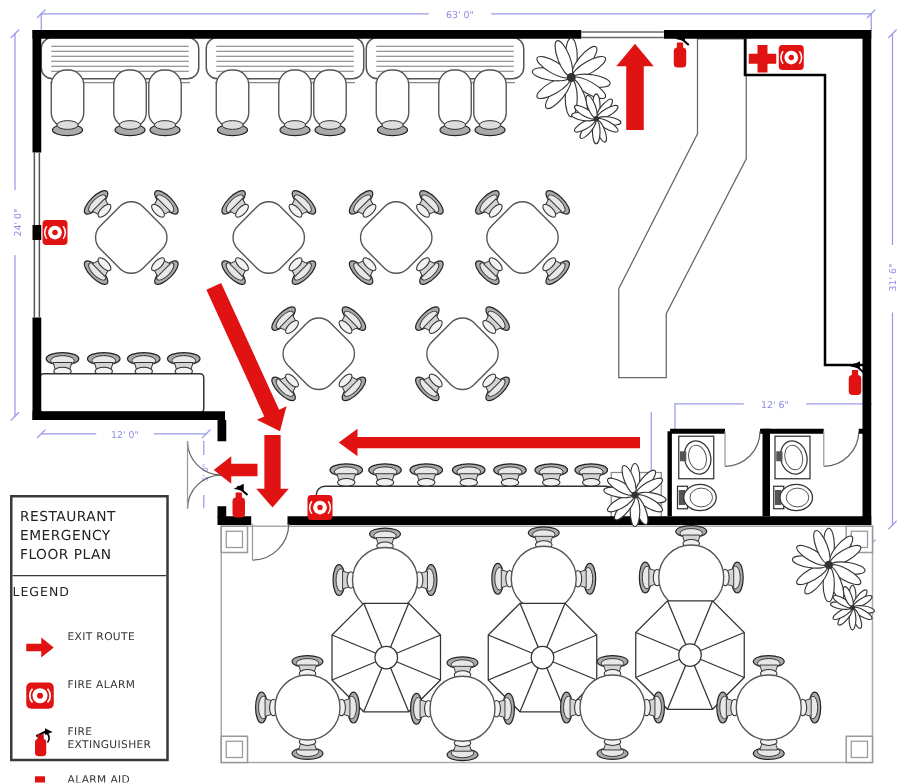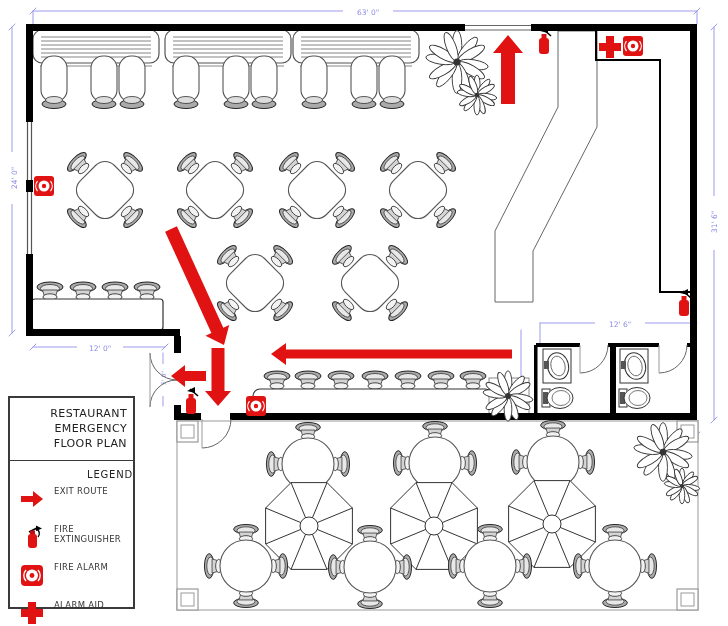--- a/index.html
+++ b/index.html
@@ -1,22 +1,22 @@
 <!DOCTYPE html>
 <html><head>
 <meta charset="utf-8">
 <style>
   *{margin:0;padding:0;box-sizing:border-box}
   html,body{width:728px;height:626px;background:#fff;font-family:"DejaVu Sans",sans-serif;overflow:hidden}
   .stage{position:relative;width:728px;height:626px}
   #plan{position:absolute;left:0;top:0}
   .legend{position:absolute;left:8px;top:396px;width:127px;height:213px;background:#fff;border:2px solid #3a3a3a;z-index:5}
-  .legend-title{font-size:11px;color:#222;text-align:right;padding:9px 6px 6px 6px;line-height:1.35;letter-spacing:.4px}
+  .legend-title{font-size:11px;color:#222;text-align:left;padding:9px 6px 6px 6px;line-height:1.35;letter-spacing:.4px}
   .legend-divider{border-top:1.5px solid #3a3a3a;margin:2px 0 0 0}
-  .legend-heading{font-size:10px;color:#222;text-align:right;margin:8px 0 6px 0;letter-spacing:.8px}
+  .legend-heading{font-size:10px;color:#222;text-align:left;margin:8px 0 25px 0;letter-spacing:.8px}
   .legend-row{display:flex;gap:9px;padding-left:9px;margin-bottom:12px}
   .legend-row .licon{width:26px;height:26px;flex:0 0 26px;display:flex;align-items:center;justify-content:center}
   .legend-row .llabel{font-size:8.5px;color:#333;letter-spacing:.3px;line-height:1.25}
 </style>
 </head>
 <body>
 
 <div class="stage">
 
 <svg id="plan" width="728" height="626" viewBox="0 0 728 626">
@@ -811,45 +811,45 @@
       <svg width="26" height="26" viewBox="0 0 26 26">
             <polygon points="2,10 14,10 14,5 24,13 14,21 14,16 2,16" fill="#e11212"></polygon>
           </svg>
     </span>
     <span class="llabel">EXIT ROUTE</span>
   </div>
 
   <div class="legend-row">
     <span class="licon">
       <svg width="26" height="26" viewBox="0 0 26 26">
+        <rect x="2" y="3" width="22" height="21" rx="4" fill="#e11212"></rect>
+        <path d="M7,8 a8 8 0 0 0 0 11 M19,8 a8 8 0 0 1 0 11" stroke="#fff" stroke-width="1.4" fill="none"></path>
+        <circle cx="13" cy="13.5" r="6" fill="#fff"></circle>
+        <circle cx="13" cy="13.5" r="2.4" fill="#e11212"></circle>
+      </svg>
+    </span>
+    <span class="llabel">FIRE ALARM</span>
+  </div>
+
+  <div class="legend-row">
+    <span class="licon">
+      <svg width="26" height="26" viewBox="0 0 26 26">
         <path d="M10,8 L18,4" stroke="#000" stroke-width="1.6" fill="none"></path>
         <polygon points="17,1.5 23,4.5 17,7" fill="#000"></polygon>
         <path d="M17,5 C21,6 21,11 19,13" stroke="#000" stroke-width="1.3" fill="none"></path>
         <rect x="11" y="6.5" width="5" height="4" fill="#c21010"></rect>
         <rect x="9" y="10" width="9" height="14" rx="3" fill="#e11212"></rect>
       </svg>
     </span>
     <span class="llabel">FIRE EXTINGUISHER</span>
   </div>
 
   <div class="legend-row">
     <span class="licon">
       <svg width="26" height="26" viewBox="0 0 26 26">
-        <rect x="2" y="3" width="22" height="21" rx="4" fill="#e11212"></rect>
-        <path d="M7,8 a8 8 0 0 0 0 11 M19,8 a8 8 0 0 1 0 11" stroke="#fff" stroke-width="1.4" fill="none"></path>
-        <circle cx="13" cy="13.5" r="6" fill="#fff"></circle>
-        <circle cx="13" cy="13.5" r="2.4" fill="#e11212"></circle>
-      </svg>
-    </span>
-    <span class="llabel">FIRE ALARM</span>
-  </div>
-
-  <div class="legend-row">
-    <span class="licon">
-      <svg width="26" height="26" viewBox="0 0 26 26">
             <path d="M9,2 h8 v7 h7 v8 h-7 v7 h-8 v-7 h-7 v-8 h7 z" fill="#e11212"></path>
           </svg>
     </span>
     <span class="llabel">ALARM AID</span>
   </div>
 </div>
 
 </div>
 
 </body></html>

